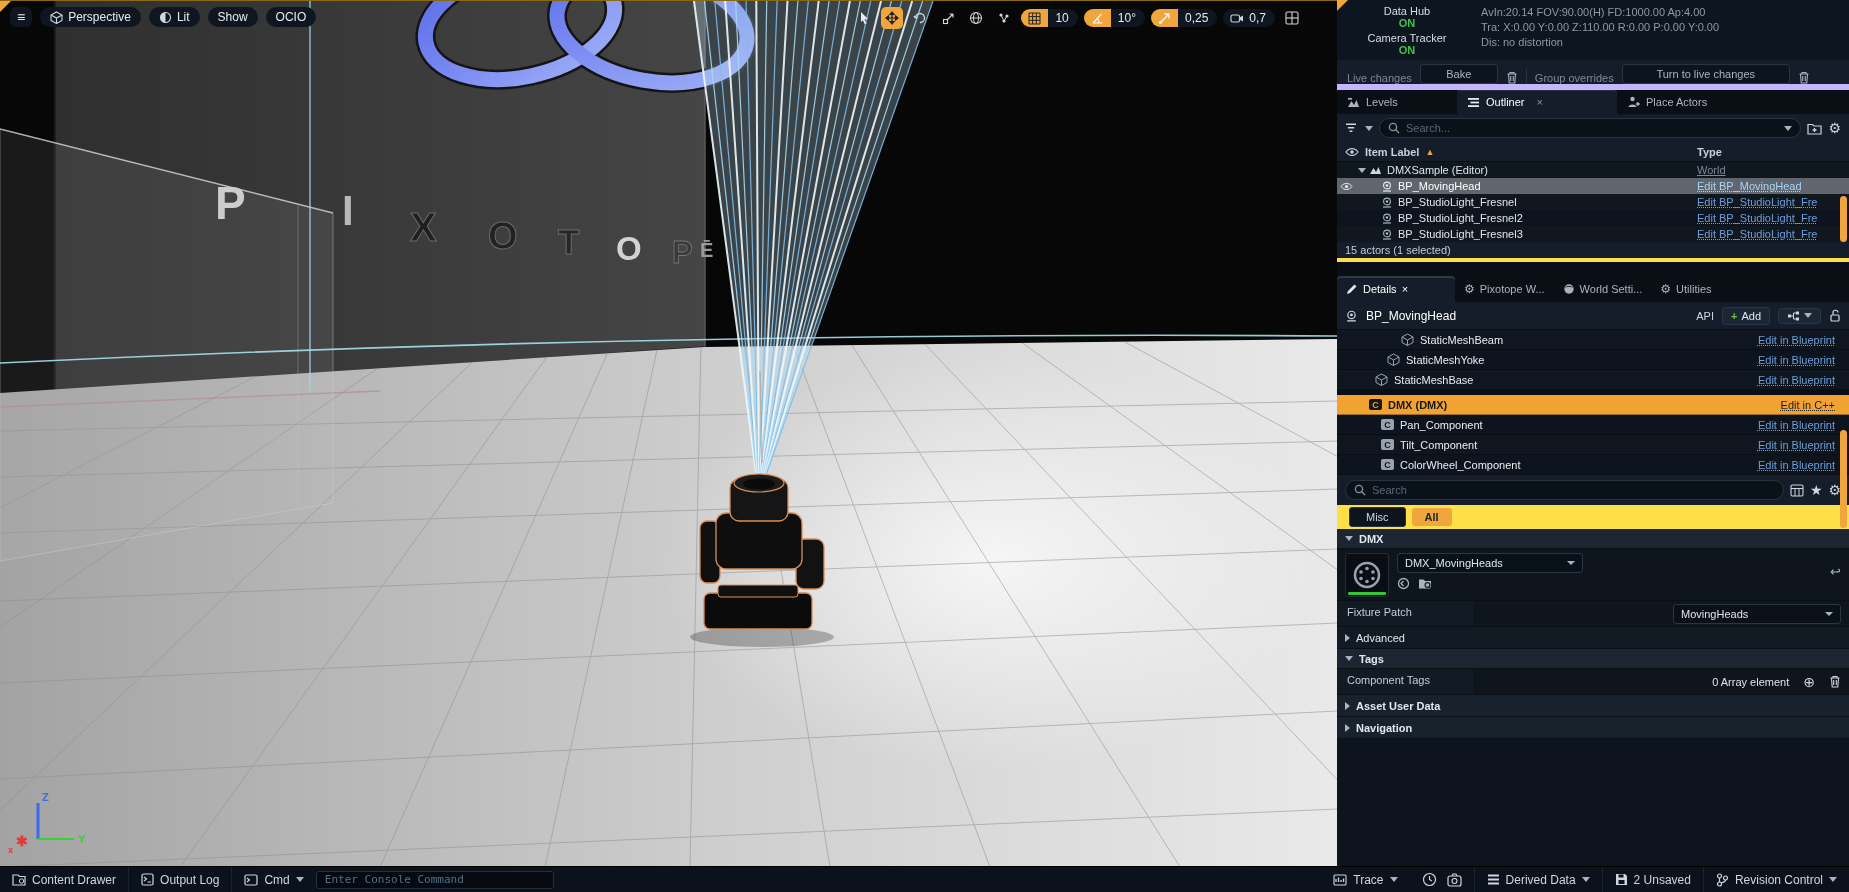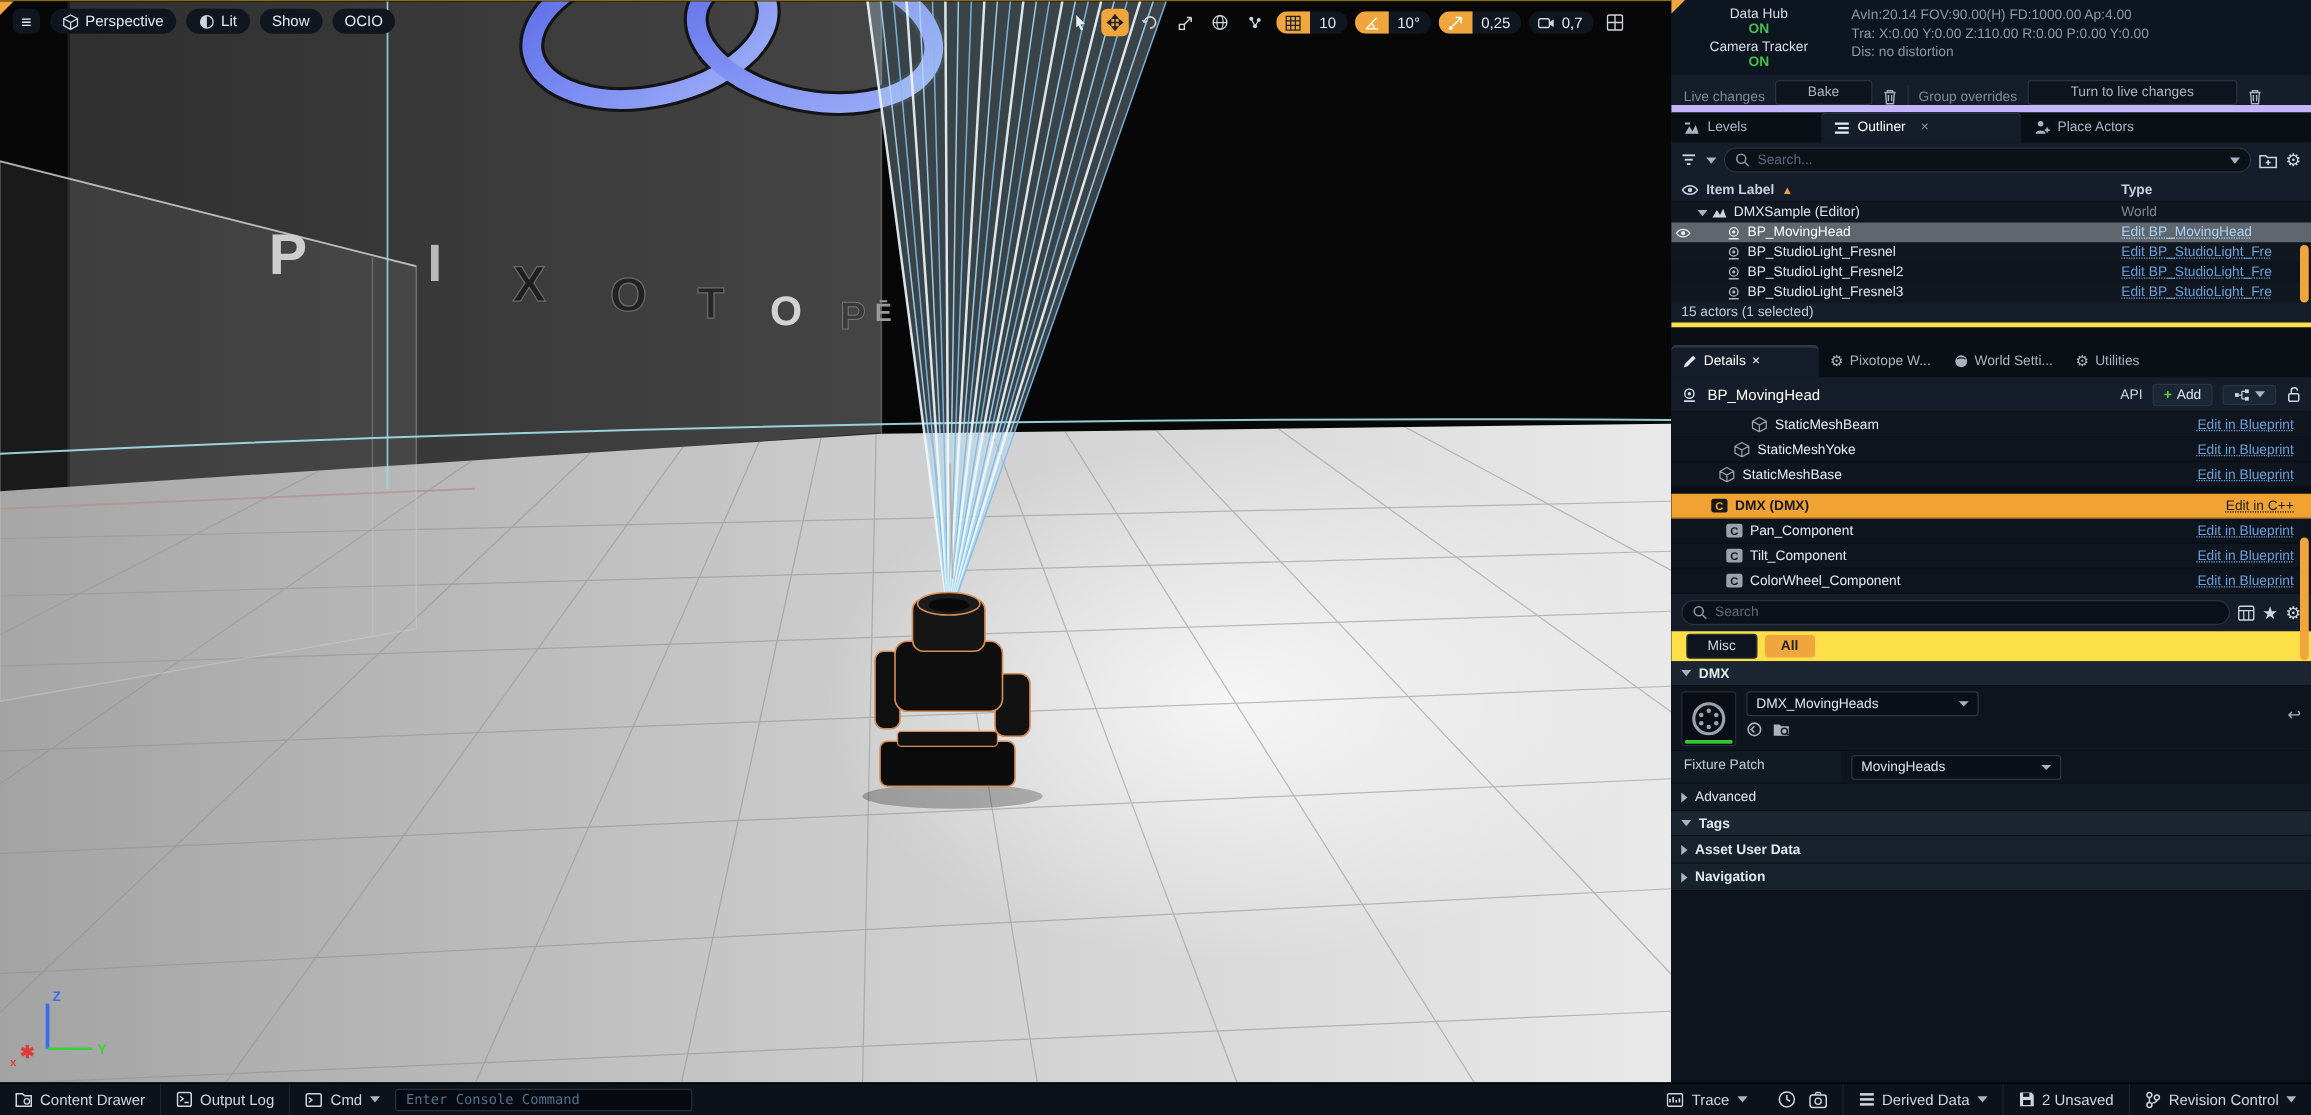--- a/index.html
+++ b/index.html
@@ -52,21 +52,21 @@
   .col-hdr { height:20px; display:flex; align-items:center; background:#141d29; border-bottom:1px solid #0a0f16; font-weight:bold; color:#c8d0da; position:relative; padding-left:8px; gap:6px; }
   .col-type { position:absolute; left:360px; }
 
   .tree { background:#0d141d; }
   .trow { height:16px; display:flex; align-items:center; position:relative; color:#dfe5ec; }
   .trow:nth-child(odd) { background:#10171f; }
   .trow.selected { background:#5f666d; color:#fff; }
   .trow .gutter { width:18px; display:flex; justify-content:center; }
   .trow .t-link { position:absolute; left:360px; width:146px; overflow:hidden; white-space:nowrap; color:#6d9fd8; text-decoration:underline dotted; }
   .trow.selected .t-link { color:#a9d2f5; }
-  .trow .t-world { position:absolute; left:360px; color:#7f8893; }
+  .trow .t-world { position:absolute; left:360px; color:#7f8893;text-decoration:underline; }
   .tree-footer { height:20px; display:flex; align-items:center; padding-left:8px; background:#141d29; color:#c3cbd4; border-bottom:4px solid #fde047; }
 
   .dtab-row { height:40px; background:#0a0f16; display:flex; align-items:flex-end; }
   .dtab { display:flex; align-items:center; gap:5px; padding:5px 9px; color:#aab4bf; height:26px; max-width:130px; white-space:nowrap; }
   .dtab.active { background:#141d29; color:#fff; border-radius:4px 4px 0 0; box-shadow:inset 0 2px 0 #2f3a48; }
 
   .actor-hdr { height:28px; background:#141d29; display:flex; align-items:center; padding:0 8px; gap:8px; border-bottom:1px solid #0a0f16; }
   .actor-hdr .name { color:#fff; font-size:12px; }
   .actor-hdr .spacer { flex:1; }
   .mini-btn { background:#1c2735; border:1px solid #2a3442; border-radius:3px; display:flex; align-items:center; gap:4px; padding:2px 8px; color:#dfe5ec; }
@@ -85,21 +85,21 @@
   .pill-misc { background:#0d141d; border:1px solid #2a3340; border-radius:3px; padding:3px 16px; color:#cfd6dd; }
   .pill-all { background:#F0A63C; border-radius:3px; padding:3px 13px; color:#20242a; font-weight:bold; }
 
   .sec-hdr { height:20px; background:#1b2632; display:flex; align-items:center; gap:6px; padding:0 8px; font-weight:bold; color:#e2e8ee; border-bottom:1px solid #0a0f16; }
   .sec-hdr.sub { background:#18222d; }
   .caret-d { width:0; height:0; border-left:4px solid transparent; border-right:4px solid transparent; border-top:5px solid #aab4c0; }
   .caret-r { width:0; height:0; border-top:4px solid transparent; border-bottom:4px solid transparent; border-left:5px solid #aab4c0; }
 
   .prow { display:flex; border-bottom:1px solid #0a0f16; background:#121a24; }
   .prow .plabel { width:136px; padding:6px 0 0 10px; color:#c4cdd8; flex:none; }
-  .prow .pval { flex:1; background:#0f151d; padding:4px 8px; display:flex; align-items:flex-start; gap:8px; }
+  .prow .pval { flex:1; background:#0f151d; padding:4px 8px; display:flex; align-items:flex-start; gap:8px;justify-content:flex-end; }
   .dropdown { background:#0a1017; border:1px solid #2b3643; border-radius:3px; height:20px; display:flex; align-items:center; justify-content:space-between; padding:0 7px; color:#dfe5ec; }
   .thumb { width:44px; height:44px; background:#0a0e14; border-radius:3px; border:1px solid #232c38; position:relative; display:flex; align-items:center; justify-content:center; }
   .thumb::after { content:""; position:absolute; left:2px; right:2px; bottom:1px; height:3px; background:#35c435; border-radius:1px; }
   .chev { width:0; height:0; border-left:4px solid transparent; border-right:4px solid transparent; border-top:4px solid #aab4c0; }
 
   .panel-fill { flex:1; background:#0d141d; }
   .scrollbar { position:absolute; right:2px; width:7px; border-radius:4px; background:#F0A63C; z-index:25; }
 
   
   .bb-group { display:flex; align-items:center; height:100%; }
@@ -695,20 +695,30 @@
   <div class="sec-hdr sub" style="height:22px;background:#121a24;font-weight:normal">
     <div class="caret-r"></div>
     <span>Advanced</span>
   </div>
 
   <div class="sec-hdr">
     <div class="caret-d"></div>
     <span>Tags</span>
   </div>
 
+  <div class="prow" style="height:26px">
+    <div class="plabel" style="padding-top:5px">Component Tags</div>
+    <div class="pval" style="align-items:center;padding-top:2px;padding-bottom:2px;gap:14px">
+      <span style="color:#dfe5ec">0 Array element</span>
+      <span class="glyph" style="color:#cfd6dd;font-size:14px">⊕</span>
+      <svg class="ic" width="12" height="13" viewBox="0 0 12 13">
+          <path d="M1.5 3 H10.5 M4 3 V1.5 H8 V3 M2.5 3 L3.2 12 H8.8 L9.5 3 M4.7 5 V10 M7.3 5 V10" fill="none" stroke="#cfd6dd" stroke-width="1.1"></path>
+        </svg>
+    </div>
+  </div>
 
   <div class="sec-hdr sub" style="height:22px;font-weight:bold">
     <div class="caret-r"></div>
     <span>Asset User Data</span>
   </div>
 
   <div class="sec-hdr sub" style="height:22px;font-weight:bold">
     <div class="caret-r"></div>
     <span>Navigation</span>
   </div>

